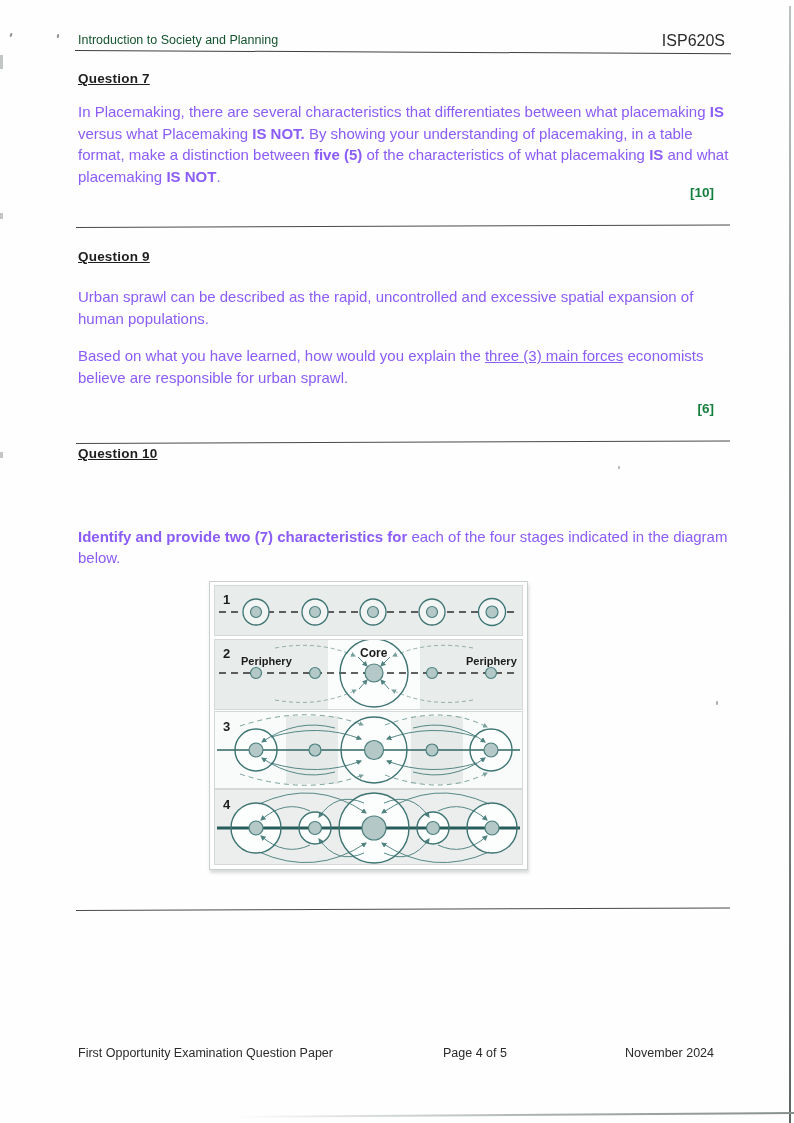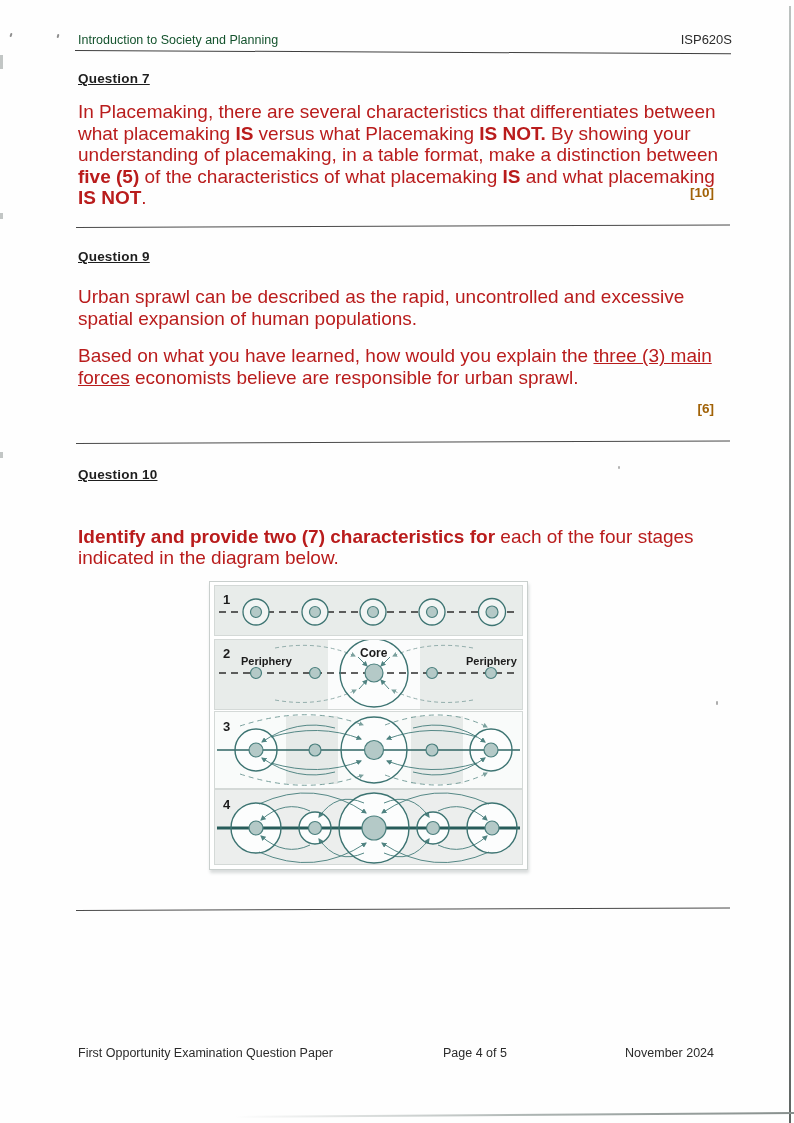--- a/index.html
+++ b/index.html
@@ -3,31 +3,31 @@
 <meta charset="utf-8">
 <style>
   html, body { margin:0; padding:0; background:#ffffff; }
   .page {
     position:relative; width:794px; height:1123px;
     background:#fefefe; overflow:hidden;
     font-family:"Liberation Sans", sans-serif; color:#262626;
   }
   .abs { position:absolute; }
   .header-course { left:78px; top:33px; font-size:12.5px; color:#14532d; }
-  .header-code  { right:62px; top:32px; font-size:13px; color:#2b2b2b; }
+  .header-code  { right:69px; top:32px; font-size:16px; color:#2b2b2b; }
   .header-rule  { left:75px; top:50px; width:656px; height:0;
                   border-top:1.4px solid #3f3f3f; transform:rotate(0.28deg);
                   transform-origin:left center; }
   .qtitle { font-size:13.5px; font-weight:bold; text-decoration:underline;
             color:#1e1e1e; letter-spacing:0.2px; }
-  .para { left:78px; width:652px; font-size:19px; line-height:21.5px; color:#b91c1c; }
+  .para { left:78px; width:652px; font-size:15px; line-height:21.5px; color:#8b5cf6; }
   .b { font-weight:bold; }
   .u { text-decoration:underline; }
   .marks { left:78px; width:636px; text-align:right; font-weight:bold;
-           font-size:13.5px; color:#a16207; }
+           font-size:13.5px; color:#15803d; }
   .divider { left:76px; width:654px; height:0; border-top:1.3px solid #4a4a4a;
              transform:rotate(-0.22deg); transform-origin:left center; }
   .footer-item { top:1046px; font-size:12.5px; color:#2b2b2b; }
 
   
   .diagram {
     left:209px; top:581px; width:317px; height:287px;
     background:#ffffff; border:1px solid #c9cfcd;
     box-shadow:1px 3px 3px rgba(120,130,128,0.28);
   }
@@ -76,21 +76,21 @@
   <div class="abs para" style="top:101px;"><span>In Placemaking, there are several characteristics that differentiates between what placemaking </span><span class="b">IS</span><span> versus what Placemaking </span><span class="b">IS NOT.</span><span> By showing your understanding of placemaking, in a table format, make a distinction between </span><span class="b">five (5)</span><span> of the characteristics of what placemaking </span><span class="b">IS</span><span> and what placemaking </span><span class="b">IS NOT</span><span>.</span></div>
   <div class="abs marks" style="top:185px;">[10]</div>
   <div class="abs divider" style="top:227px;"></div>
 
   <div class="abs qtitle" style="left:78px; top:249px;">Question 9</div>
   <div class="abs para" style="top:286px;">Urban sprawl can be described as the rapid, uncontrolled and excessive spatial expansion of human populations.</div>
   <div class="abs para" style="top:345px;"><span>Based on what you have learned, how would you explain the </span><span class="u">three (3) main forces</span><span> economists believe are responsible for urban sprawl.</span></div>
   <div class="abs marks" style="top:401px;">[6]</div>
   <div class="abs divider" style="top:443px;"></div>
 
-  <div class="abs qtitle" style="left:78px; top:467px;">Question 10</div>
+  <div class="abs qtitle" style="left:78px; top:446px;">Question 10</div>
   <div class="abs para" style="top:504px;"><br><span class="b">Identify and provide two (7) characteristics for</span><span> each of the four stages indicated in the diagram below.</span></div>
 
   <div class="abs diagram">
 
     <div class="panel p1">
       <svg viewBox="0 0 307 49" preserveAspectRatio="none">
         <rect x="0" y="0" width="307" height="49" fill="#e8ecea"></rect>
         <line class="dashline" x1="4" y1="26" x2="303" y2="26"></line>
         <g>
           <circle class="ring" cx="41" cy="26" r="13"></circle>

